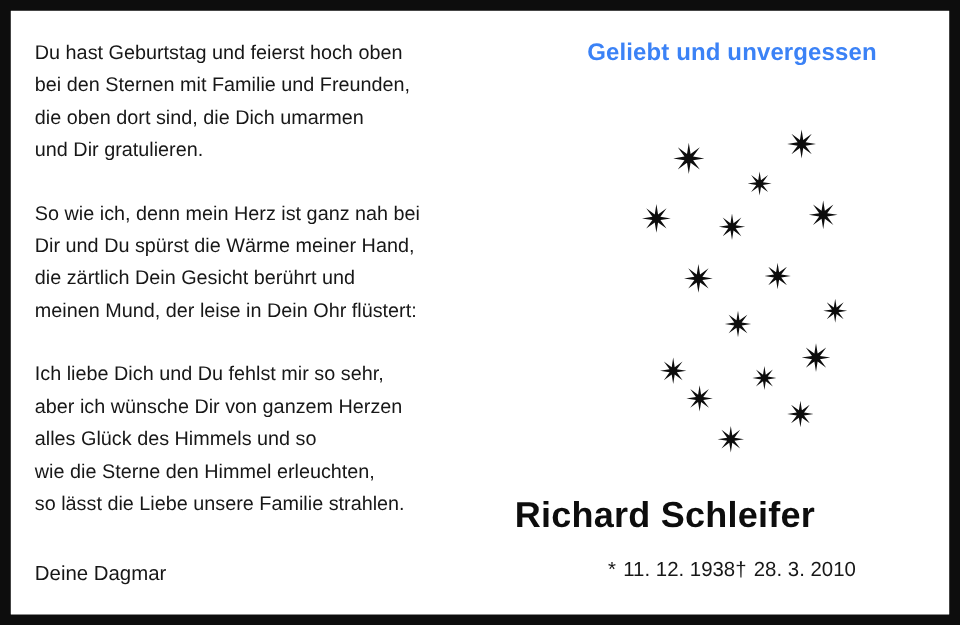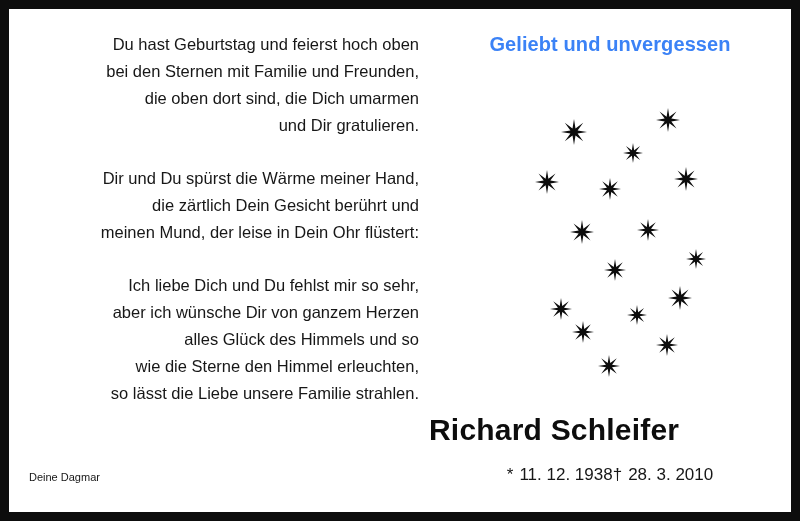--- a/index.html
+++ b/index.html
@@ -26,37 +26,36 @@
     background: #ffffff;
   }
   .poem {
     position: absolute;
     left: 20px;
     top: 22px;
     width: 390px;
   }
   .stanza {
     margin: 0 0 26px 0;
-    text-align: right;
   }
   .stanza:last-child {
     margin-bottom: 0;
     margin-top: 22px;
   }
   .line {
     font-size: 16.5px;
     line-height: 27px;
     color: #171717;
     white-space: pre;
   }
   .signature {
     position: absolute;
     left: 20px;
     top: 455px;
-    font-size: 11px;
+    font-size: 17px;
     line-height: 27px;
     color: #171717;
     text-align: center;
   }
   .right-col {
     position: absolute;
     left: 420px;
     top: 0;
     width: 362px;
     height: 100%;
@@ -114,20 +113,21 @@
   <div class="inner">
 
     <div class="poem">
       <div class="stanza">
         <div class="line">Du hast Geburtstag und feierst hoch oben</div>
         <div class="line">bei den Sternen mit Familie und Freunden,</div>
         <div class="line">die oben dort sind, die Dich umarmen</div>
         <div class="line">und Dir gratulieren.</div>
       </div>
       <div class="stanza">
+        <div class="line">So wie ich, denn mein Herz ist ganz nah bei</div>
         <div class="line">Dir und Du spürst die Wärme meiner Hand,</div>
         <div class="line">die zärtlich Dein Gesicht berührt und</div>
         <div class="line">meinen Mund, der leise in Dein Ohr flüstert:</div>
       </div>
       <div class="stanza">
         <div class="line">Ich liebe Dich und Du fehlst mir so sehr,</div>
         <div class="line">aber ich wünsche Dir von ganzem Herzen</div>
         <div class="line">alles Glück des Himmels und so</div>
         <div class="line">wie die Sterne den Himmel erleuchten,</div>
         <div class="line">so lässt die Liebe unsere Familie strahlen.</div>

